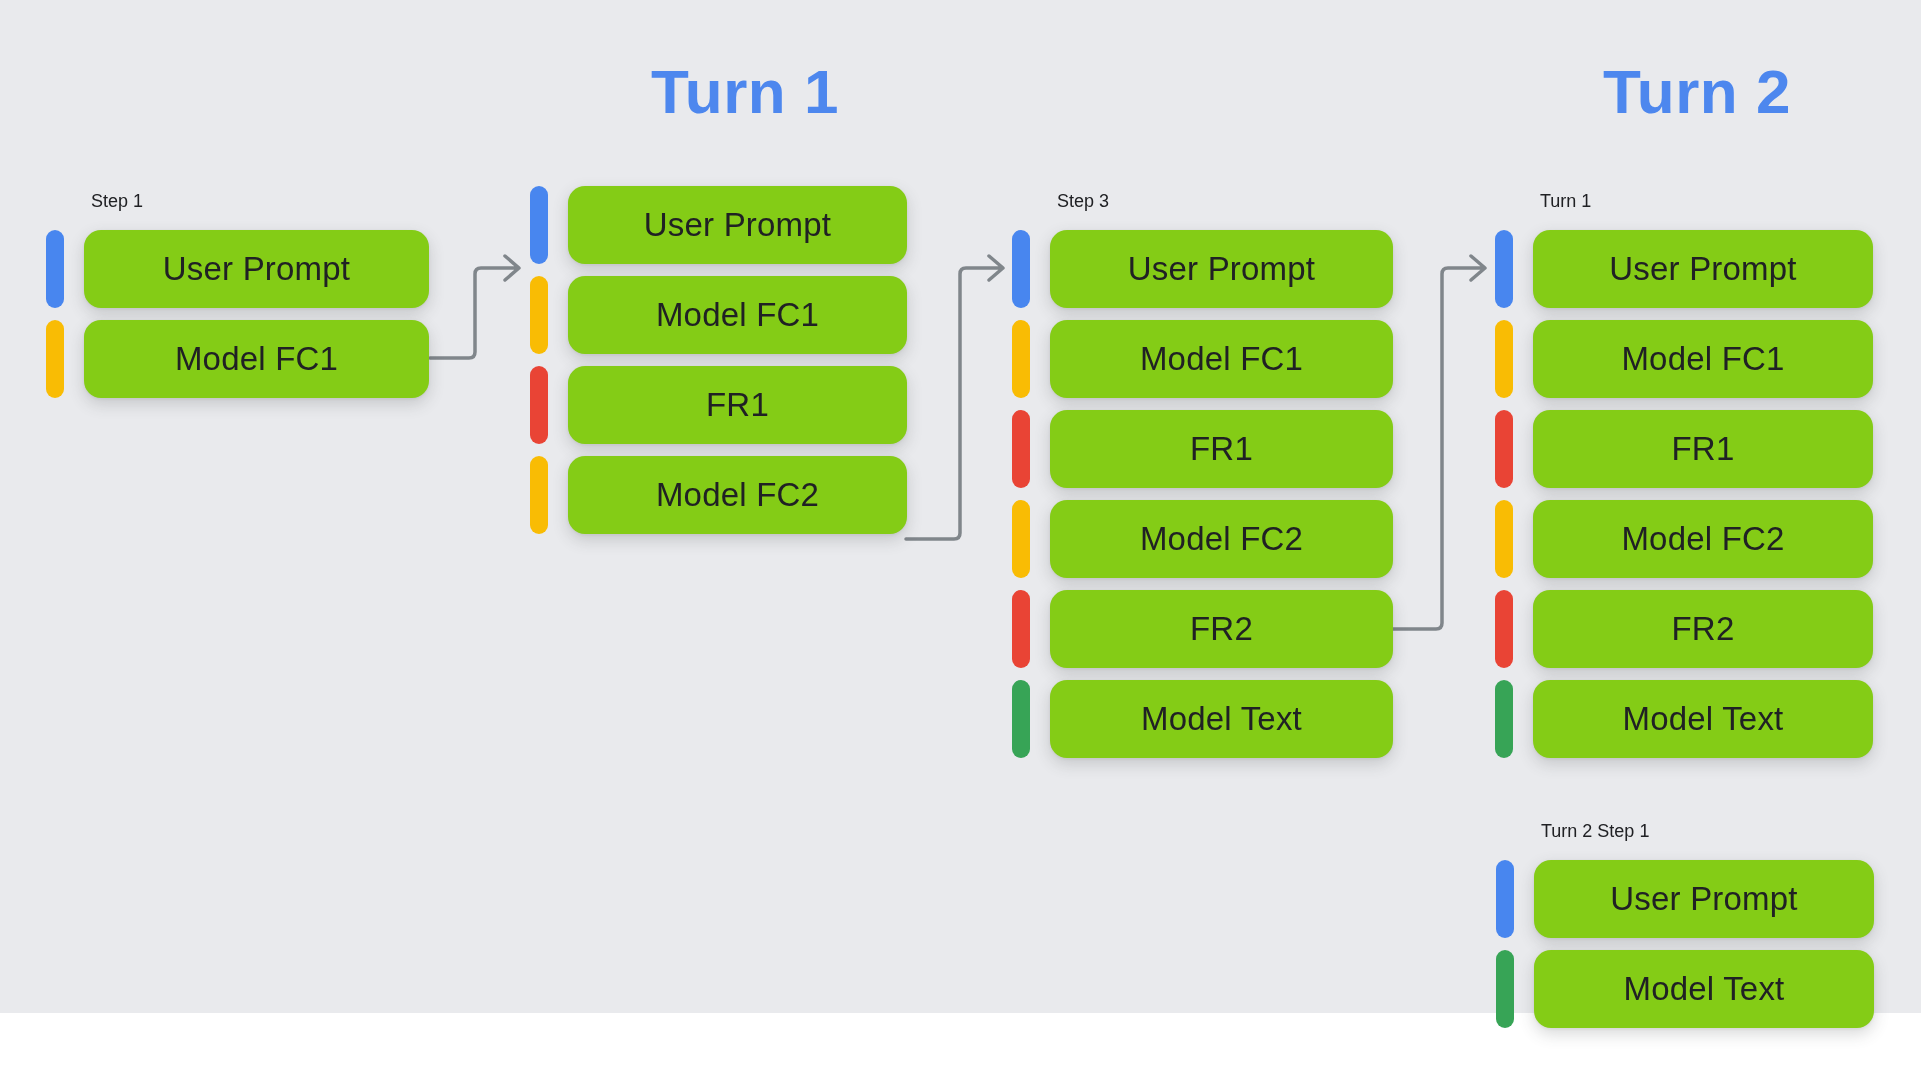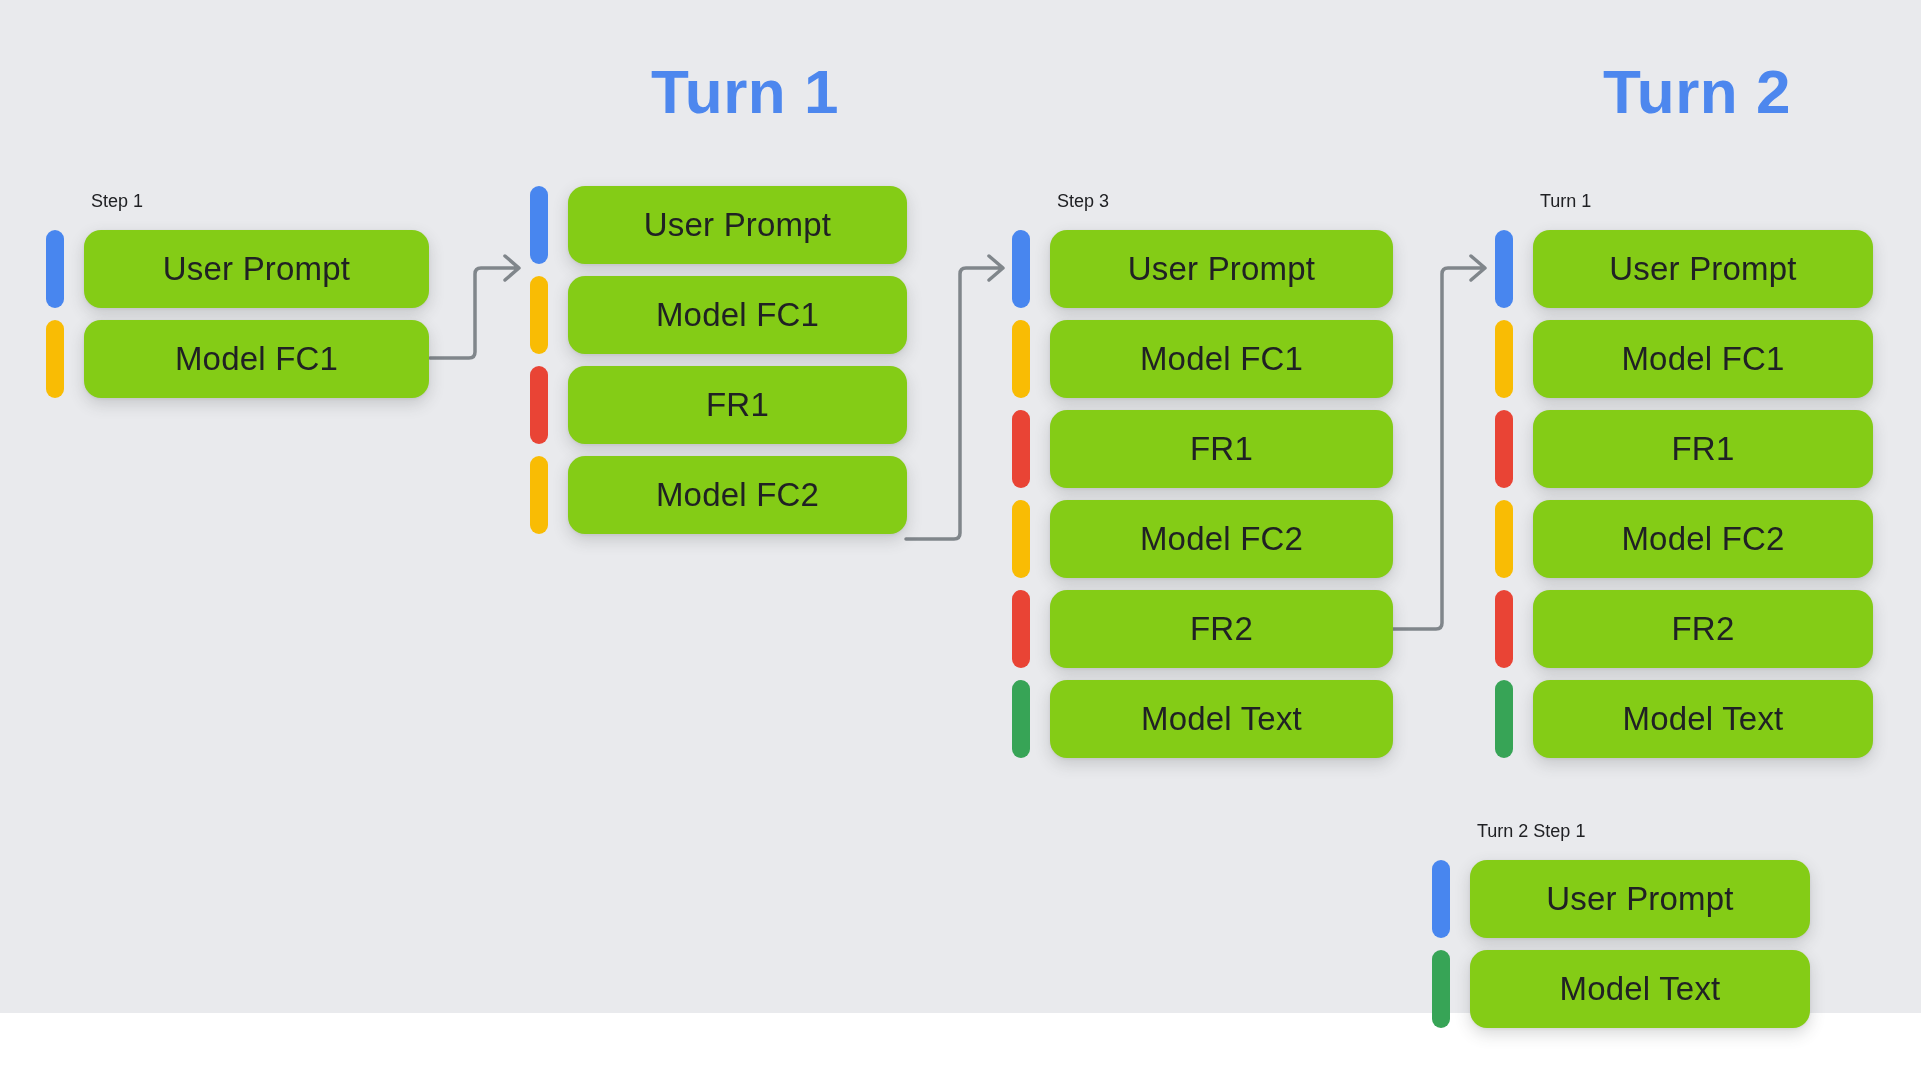--- a/index.html
+++ b/index.html
@@ -68,21 +68,21 @@
     align-items: center;
     justify-content: center;
     font-size: 33px;
     color: #202124;
     letter-spacing: 0.2px;
   }
   .g-step1 { left: 46px;  top: 186px; }
   .g-step2 { left: 530px; top: 186px; }
   .g-step3 { left: 1012px; top: 186px; }
   .g-turn1col { left: 1495px; top: 186px; }
-  .g-turn2step1 { left: 1432px; top: 816px; }
+  .g-turn2step1 { left: 1496px; top: 816px; }
   .g-step1 .box { width: 345px; }
   .g-step2 .box { width: 339px; }
   .g-step3 .box { width: 343px; }
   .g-turn1col .box { width: 340px; }
   .g-turn2step1 .box { width: 340px; }
 
   .connector-layer {
     position: absolute;
     left: 0; top: 0;
     width: 1921px;

